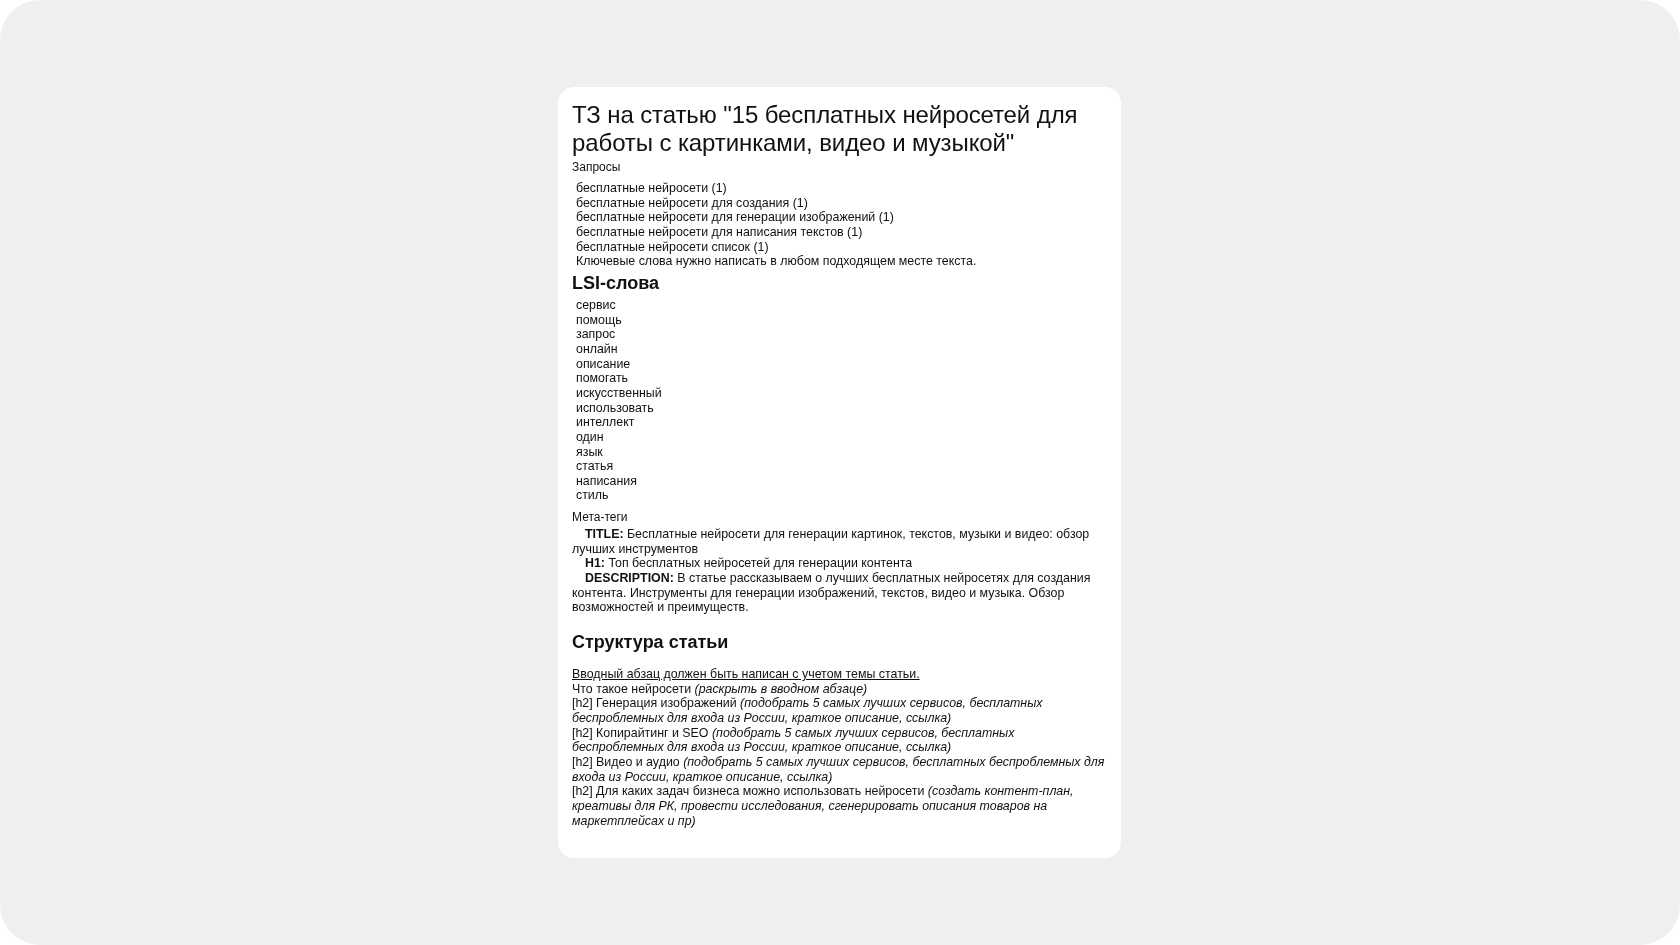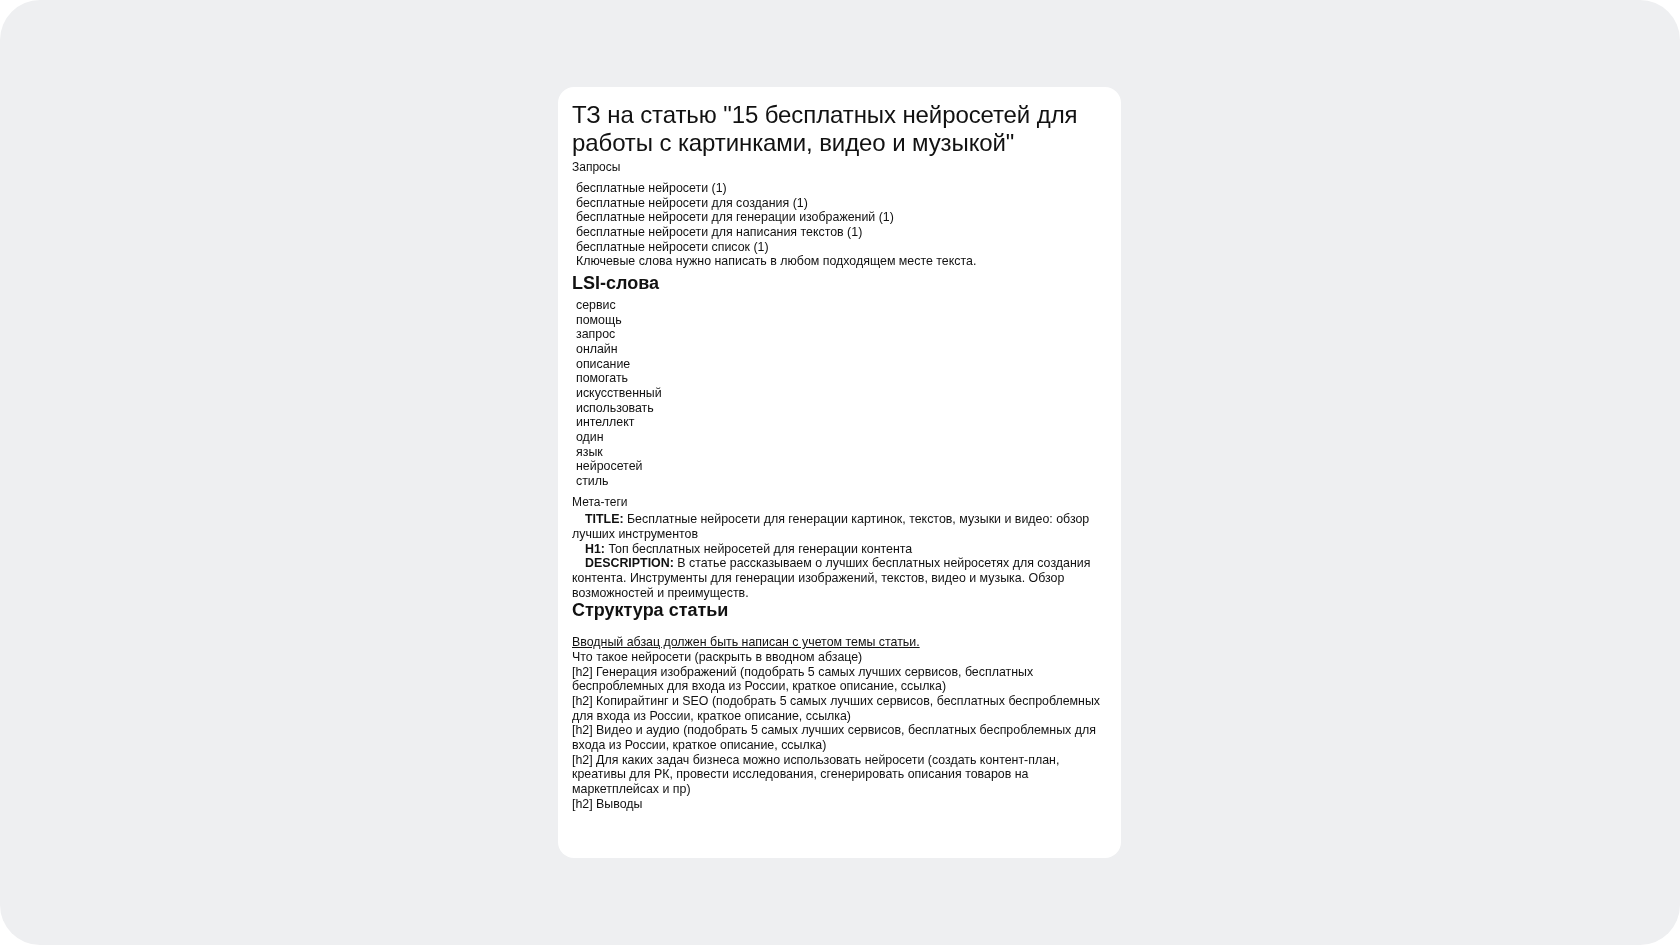--- a/index.html
+++ b/index.html
@@ -4,21 +4,21 @@
   <style>
     html, body { margin: 0; padding: 0; background: #ffffff; }
     body { width: 1680px; height: 945px; position: relative; overflow: hidden; font-family: "Liberation Sans", sans-serif; }
     .frame { position: absolute; left: 0; top: 0; width: 1680px; height: 945px; background: #eeeff1; border-radius: 40px; }
     .card { position: absolute; left: 558px; top: 87px; width: 563px; height: 771px; background: #ffffff; border-radius: 16px; box-sizing: border-box; padding: 14px 13px 0 14px; color: #111; }
     .title { font-size: 24px; line-height: 28px; font-weight: normal; margin: 0; letter-spacing: -0.1px; }
     .h-reg { font-size: 12px; line-height: 20px; font-weight: normal; margin: 0; }
     .h-bold { font-size: 18px; line-height: 21px; font-weight: bold; margin: 0; }
     .line { font-size: 12.4px; line-height: 14.65px; margin: 0; white-space: normal; }
     .lbl { font-weight: bold; margin-left: 13px; }
-    .note { }
+    .note { font-style: italic; }
     .ul { text-decoration: underline; }
     .spacer { height: 14px; }
     .list { margin: 4px; padding: 0; list-style: none; }
   </style>
 </head>
 <body>
 
 <div class="frame">
   <div class="card">
     <h1 class="title">ТЗ на статью "15 бесплатных нейросетей для работы с картинками, видео и музыкой"</h1>
@@ -39,32 +39,32 @@
       <p class="line">помощь</p>
       <p class="line">запрос</p>
       <p class="line">онлайн</p>
       <p class="line">описание</p>
       <p class="line">помогать</p>
       <p class="line">искусственный</p>
       <p class="line">использовать</p>
       <p class="line">интеллект</p>
       <p class="line">один</p>
       <p class="line">язык</p>
-      <p class="line">нейросетей</p>
+      <p class="line">статья</p>
+      <p class="line">написания</p>
       <p class="line">стиль</p>
     </div>
 
     <h2 class="h-reg">Мета-теги</h2>
     <p class="line"><span class="lbl">TITLE:</span><span> Бесплатные нейросети для генерации картинок, текстов, музыки и видео: обзор лучших инструментов</span></p>
     <p class="line"><span class="lbl">H1:</span><span> Топ бесплатных нейросетей для генерации контента</span></p>
     <p class="line"><span class="lbl">DESCRIPTION:</span><span> В статье рассказываем о лучших бесплатных нейросетях для создания контента. Инструменты для генерации изображений, текстов, видео и музыка. Обзор возможностей и преимуществ.</span></p>
 
-    <h2 class="h-bold" style="margin-top:0;">Структура статьи</h2>
+    <h2 class="h-bold" style="margin-top:17px;">Структура статьи</h2>
     <div class="spacer"></div>
     <p class="line ul">Вводный абзац должен быть написан с учетом темы статьи.</p>
     <p class="line"><span>Что такое нейросети </span><span class="note">(раскрыть в вводном абзаце)</span></p>
     <p class="line"><span>[h2] Генерация изображений </span><span class="note">(подобрать 5 самых лучших сервисов, бесплатных беспроблемных для входа из России, краткое описание, ссылка)</span></p>
     <p class="line"><span>[h2] Копирайтинг и SEO </span><span class="note">(подобрать 5 самых лучших сервисов, бесплатных беспроблемных для входа из России, краткое описание, ссылка)</span></p>
     <p class="line"><span>[h2] Видео и аудио </span><span class="note">(подобрать 5 самых лучших сервисов, бесплатных беспроблемных для входа из России, краткое описание, ссылка)</span></p>
     <p class="line"><span>[h2] Для каких задач бизнеса можно использовать нейросети </span><span class="note">(создать контент-план, креативы для РК, провести исследования, сгенерировать описания товаров на маркетплейсах и пр)</span></p>
-    <p class="line"><span>[h2] Выводы</span><span class="note"></span></p>
   </div>
 </div>
 
 </body></html>

